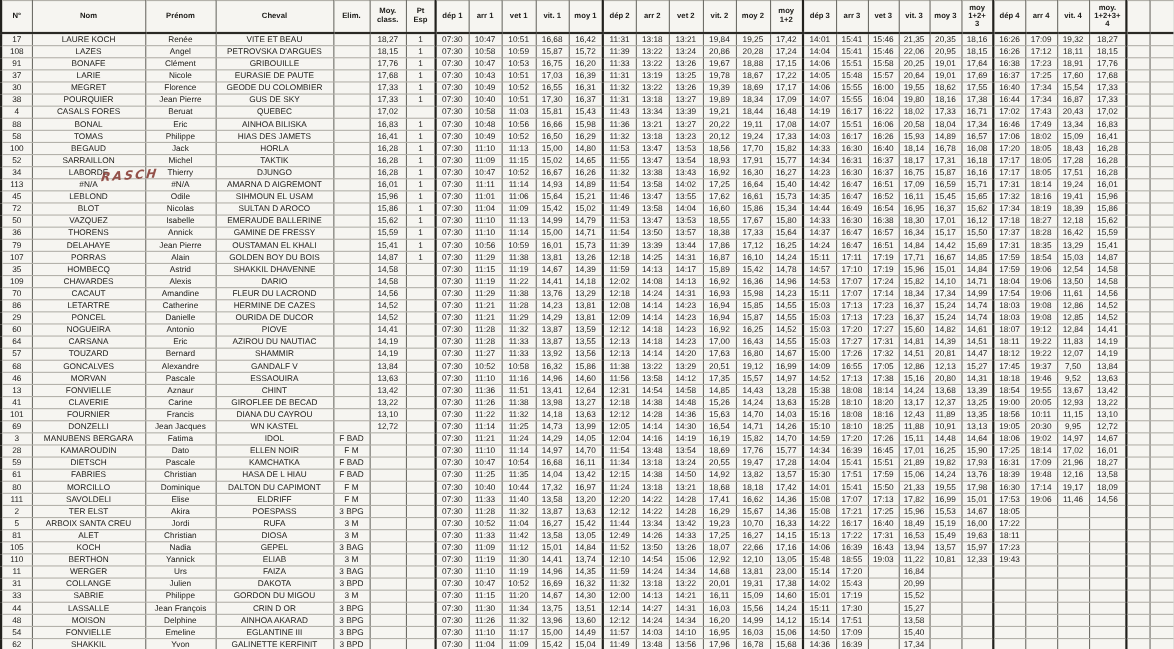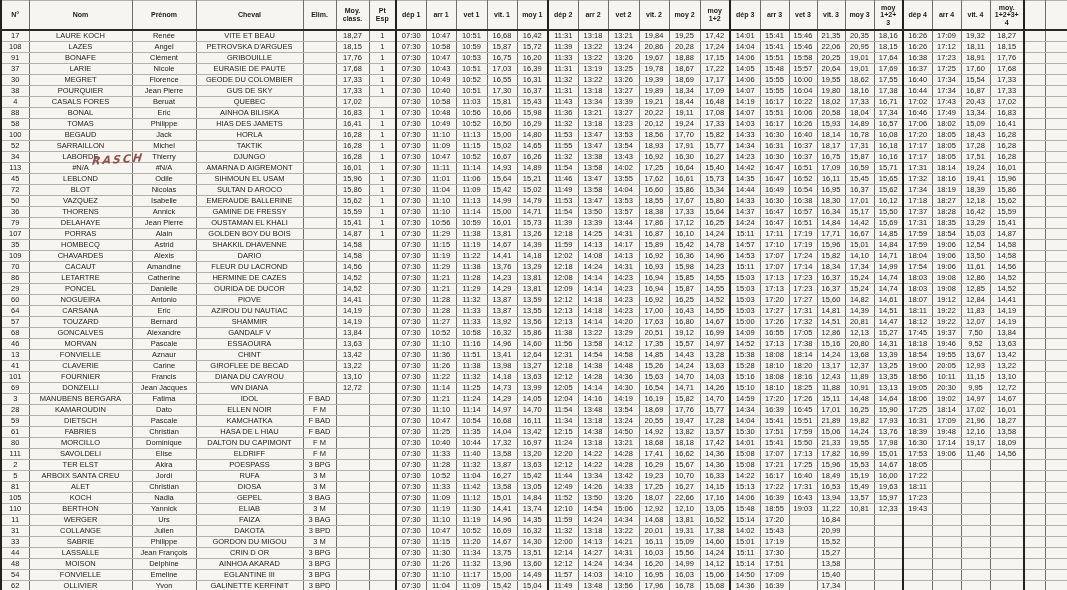--- a/index.html
+++ b/index.html
@@ -1160,21 +1160,21 @@
           <td>10:11</td>
           <td>11,15</td>
           <td>13,10</td>
           <td class="thickL"></td>
           <td class="edgeR"></td>
         </tr>
         <tr>
           <td class="edgeL">69</td>
           <td>DONZELLI</td>
           <td>Jean Jacques</td>
-          <td>WN DIANA</td>
+          <td>WN KASTEL</td>
           <td></td>
           <td>12,72</td>
           <td></td>
           <td class="thickL">07:30</td>
           <td>11:14</td>
           <td>11:25</td>
           <td>14,73</td>
           <td>13,99</td>
           <td class="thickL">12:05</td>
           <td>14:14</td>
@@ -1558,21 +1558,21 @@
           <td class="thickL">07:30</td>
           <td>11:10</td>
           <td>11:19</td>
           <td>14,96</td>
           <td>14,35</td>
           <td class="thickL">11:59</td>
           <td>14:24</td>
           <td>14:34</td>
           <td>14,68</td>
           <td>13,81</td>
-          <td>16,52</td>
+          <td>23,00</td>
           <td class="thickL">15:14</td>
           <td>17:20</td>
           <td></td>
           <td>16,84</td>
           <td></td>
           <td></td>
           <td class="thickL"></td>
           <td></td>
           <td></td>
           <td></td>
@@ -1734,21 +1734,21 @@
           <td></td>
           <td class="thickL"></td>
           <td></td>
           <td></td>
           <td></td>
           <td class="thickL"></td>
           <td class="edgeR"></td>
         </tr>
         <tr>
           <td class="edgeL">62</td>
-          <td>OLLIVIER</td>
+          <td>SHAKKIL</td>
           <td>Yvon</td>
           <td>GALINETTE KERFINIT</td>
           <td>3 BPD</td>
           <td></td>
           <td></td>
           <td class="thickL">07:30</td>
           <td>11:04</td>
           <td>11:09</td>
           <td>15,42</td>
           <td>15,04</td>

